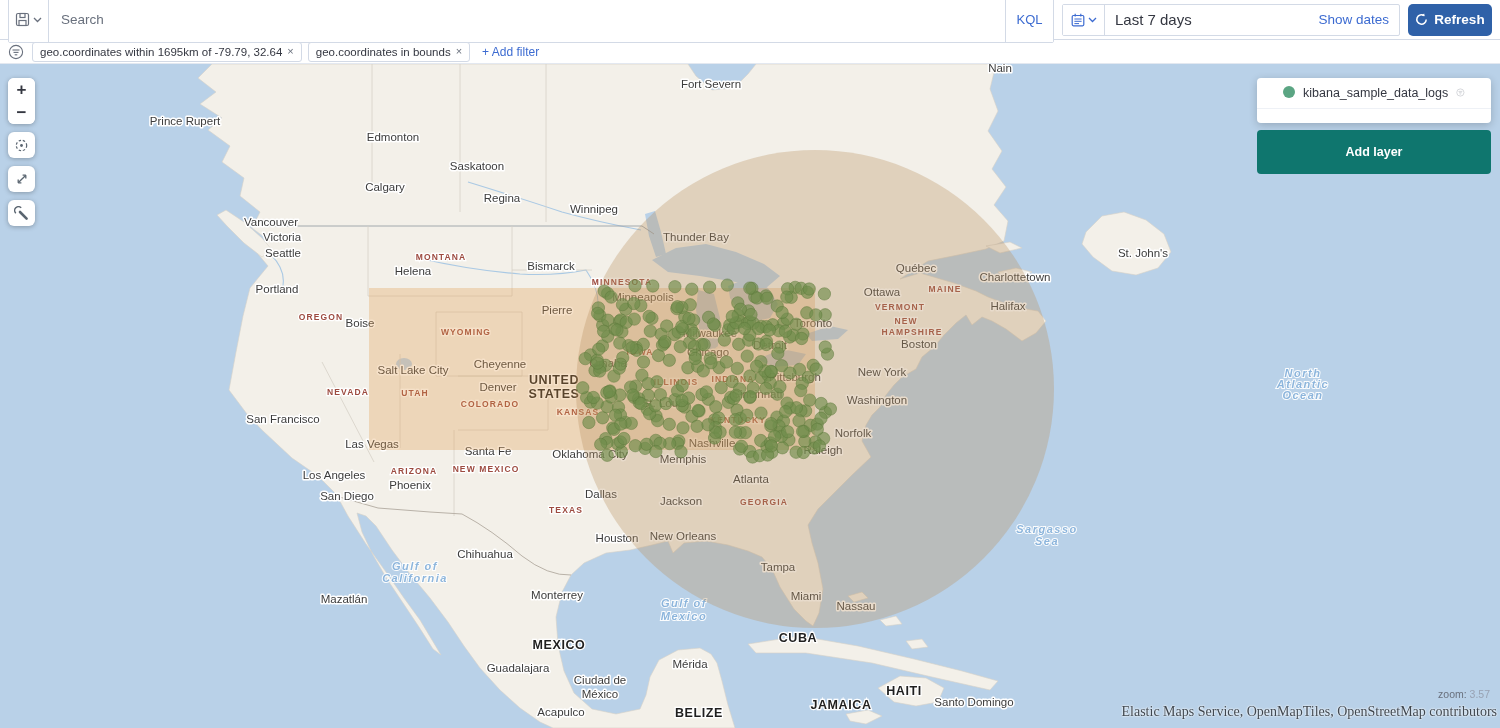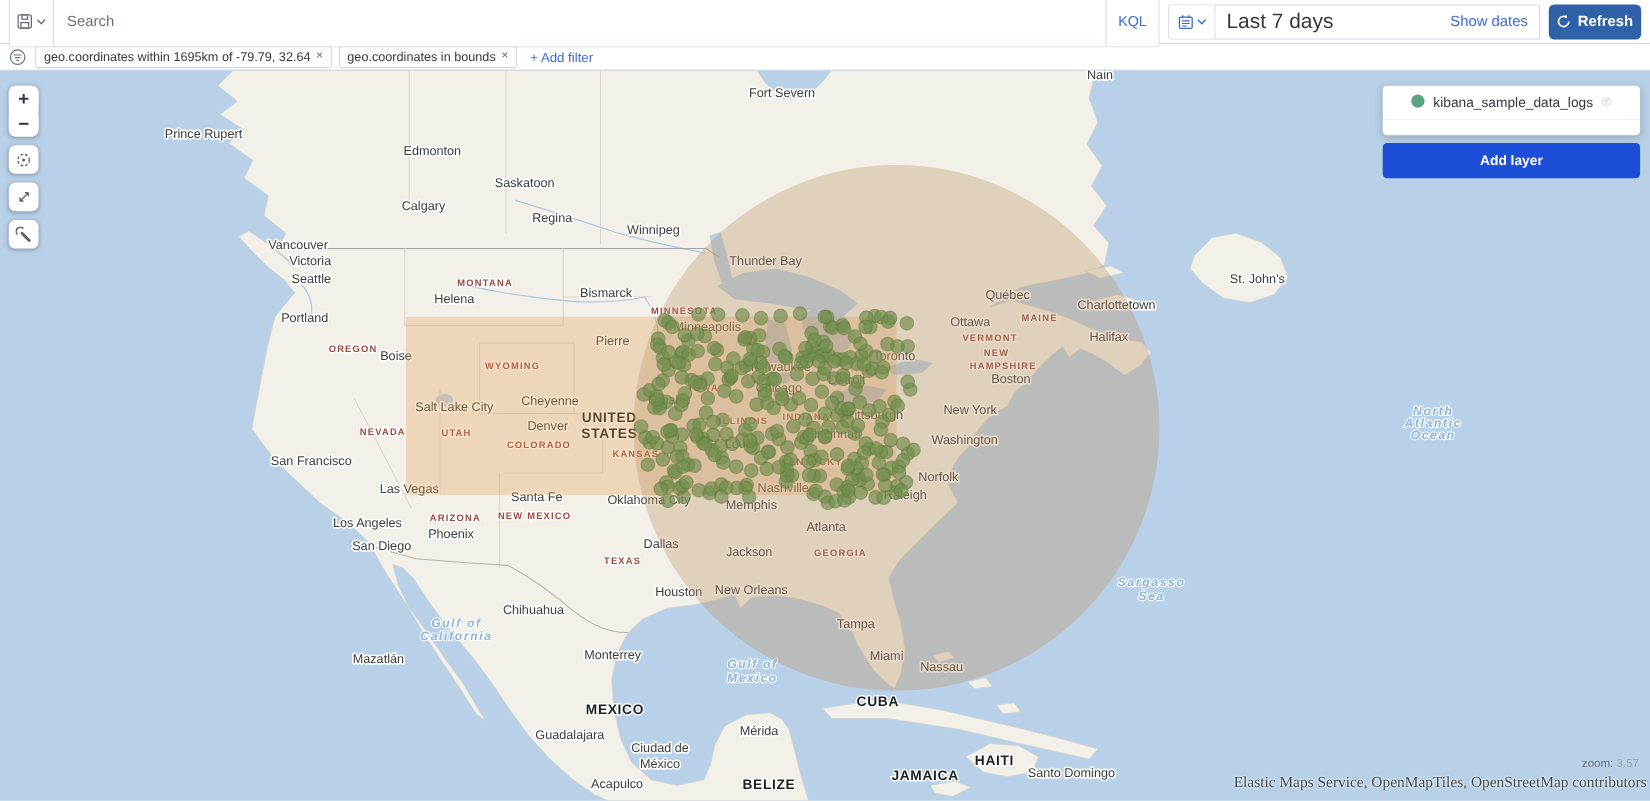--- a/index.html
+++ b/index.html
@@ -16,21 +16,21 @@
   .search-input { flex:1; border:none; outline:none; padding:0 12px; font-size:13.5px;
     color:#343741; font-family:"Liberation Sans", sans-serif; background:#fff; }
   .search-input::placeholder { color:#69707d; }
   .kql-btn { width:48px; border:none; border-left:1px solid #d3dae6; background:#fff;
     color:#3c6bd1; font-size:13px; cursor:pointer; font-family:"Liberation Sans", sans-serif; }
   .dbox { flex:0 0 338px; height:32px; border:1px solid #d3dae6; border-radius:2px;
     display:flex; align-items:center; background:#fff; }
   .cal-btn { width:42px; height:100%; display:flex; align-items:center; justify-content:center;
     gap:3px; border:none; border-right:1px solid #d3dae6; background:#fff; cursor:pointer; }
   .range-btn { flex:1; text-align:left; border:none; background:#fff; padding:0 10px;
-    font-size:19px; color:#343741; cursor:pointer; font-family:"Liberation Sans", sans-serif; }
+    font-size:15px; color:#343741; cursor:pointer; font-family:"Liberation Sans", sans-serif; }
   .show-dates { border:none; background:#fff; color:#3c6bd1; font-size:13.5px; padding:0 10px;
     cursor:pointer; font-family:"Liberation Sans", sans-serif; }
   .refresh-btn { flex:0 0 84px; height:32px; background:#2f61a8; border:none; border-radius:5px;
     color:#fff; font-size:13.5px; font-weight:bold; display:flex; align-items:center;
     justify-content:center; gap:6px; cursor:pointer; font-family:"Liberation Sans", sans-serif; }
 
   
   .fbar { height:24px; background:#fff; border-bottom:1px solid #e3e8f0;
     display:flex; align-items:center; padding:0 8px; gap:6px; }
   .pill { display:flex; align-items:center; gap:5px; height:20px; padding:0 7px;
@@ -69,21 +69,21 @@
   .layers-panel { position:absolute; right:9px; top:14px; width:234px; }
   .lp-card { background:#fff; border-radius:4px; box-shadow:0 2px 8px rgba(0,0,0,.2);
     overflow:hidden; padding-bottom:14px; }
   .lp-head { display:flex; align-items:center; justify-content:space-between;
     padding:7px 10px 6px; border-bottom:1px solid #e3e8ef; }
   .lp-title { font-size:10.5px; font-weight:bold; letter-spacing:.6px; color:#1a1c21; }
   .lp-row { display:flex; align-items:flex-start; gap:8px; padding:8px 26px; font-size:12.5px;
     color:#343741; cursor:pointer; }
   .lp-row.bordered { border-bottom:1px solid #eef1f6; }
   .swatch { width:12px; height:12px; border-radius:50%; background:#5ba583; flex:0 0 auto; }
-  .add-layer-btn { margin-top:7px; width:100%; height:32px; background:#1d4ed8; border:none;
+  .add-layer-btn { margin-top:7px; width:100%; height:44px; background:#0f766e; border:none;
     border-radius:4px; color:#fff; font-size:12.5px; font-weight:bold; cursor:pointer;
     font-family:"Liberation Sans", sans-serif; }
 
   .zoom-ind { position:absolute; right:10px; bottom:28px; font-size:10.5px; color:#69707d; }
   .zoom-ind .zv { color:#98a2b3; }
   .attrib { position:absolute; right:3px; bottom:8px; font-size:14px; color:#3f4750;
     text-shadow:0 0 2px #fff, 0 0 2px #fff;font-family:Liberation Serif, serif; }
 
   .icon { display:inline-block; }
 </style>

